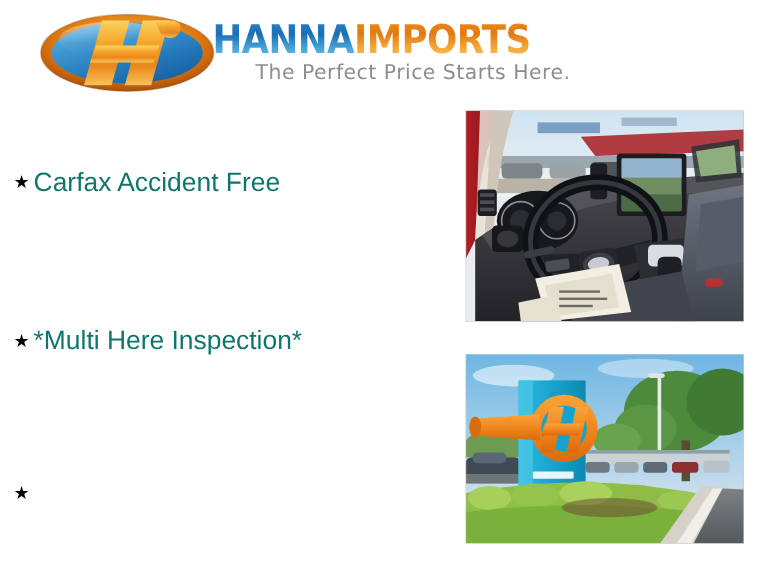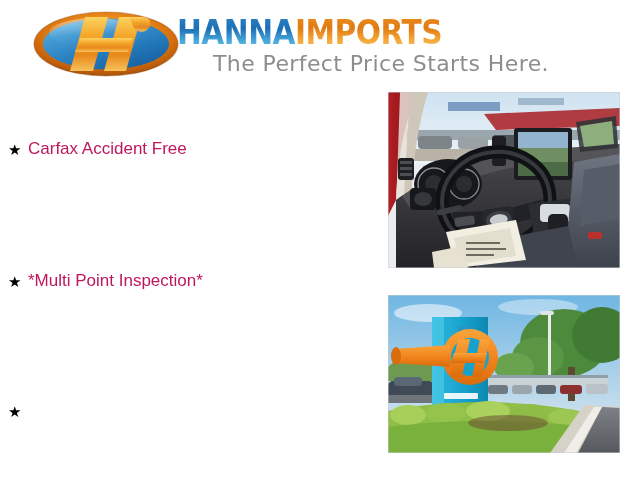--- a/index.html
+++ b/index.html
@@ -2,21 +2,21 @@
 <html><head>
 <meta charset="utf-8">
 <style>
   * { box-sizing: border-box; margin: 0; padding: 0; }
   html, body {
     width: 640px; height: 480px;
     background: #ffffff;
     font-family: "Liberation Sans", sans-serif;
     overflow: hidden;
   }
-  .page { position: relative; width: 640px; height: 480px; background: #fff; }
+  .page { position: relative; width: 640px; height: 480px; background: #fff; text-align: center; }
 
   
   .header { position: absolute; left: 0; top: 0; width: 640px; height: 88px; }
 
   .logo-emblem {
     position: absolute; left: 33px; top: 11px;
     width: 146px; height: 66px;
   }
   .logo-emblem svg { display: block; width: 146px; height: 66px; }
 
@@ -36,39 +36,39 @@
   }
   .wm-imports {
     background: linear-gradient(180deg,#f0901f 0%,#e07a12 38%,#f5a93a 70%,#f8c672 100%);
     -webkit-background-clip: text; background-clip: text;
     color: transparent; -webkit-text-fill-color: transparent;
     font-family: "DejaVu Sans", sans-serif;
     font-stretch: condensed;
   }
   .tagline {
     position: absolute; left: 213px; top: 51px;
-    font-size: 22px; color: #8d8d8d;
+    font-size: 17px; color: #8d8d8d;
     font-family: "DejaVu Sans", sans-serif;
     letter-spacing: 0.4px;
     white-space: nowrap;
   }
 
   
   .features { position: absolute; left: 0; top: 92px; width: 380px; }
   .feature-item {
     position: absolute; left: 8px;
     display: flex; align-items: center;
     white-space: nowrap;
   }
   .feature-star {
     font-size: 15px; color: #000; line-height: 1;
     width: 20px; flex: 0 0 20px;
   }
   .feature-label {
-    font-size: 17px; color: #be185d;
+    font-size: 22px; color: #0f766e;
     font-family: "Liberation Sans", sans-serif;
   }
 
   
   .photo {
     position: absolute;
     overflow: hidden;
     background: #cfd3d6;
   }
   .photo-interior { left: 388px; top: 92px; width: 232px; height: 176px; }
@@ -131,21 +131,21 @@
 
   <div class="features">
 
     <div class="feature-item" style="top:47px;">
       <span class="feature-star">★</span>
       <span class="feature-label">Carfax Accident Free</span>
     </div>
 
     <div class="feature-item" style="top:179px;">
       <span class="feature-star">★</span>
-      <span class="feature-label">*Multi Point Inspection*</span>
+      <span class="feature-label">*Multi Here Inspection*</span>
     </div>
 
     <div class="feature-item" style="top:312px;">
       <span class="feature-star">★</span>
     </div>
   </div>
 
   <div class="photo photo-interior">
     <svg viewBox="0 0 232 176" preserveAspectRatio="none">
       <defs>

